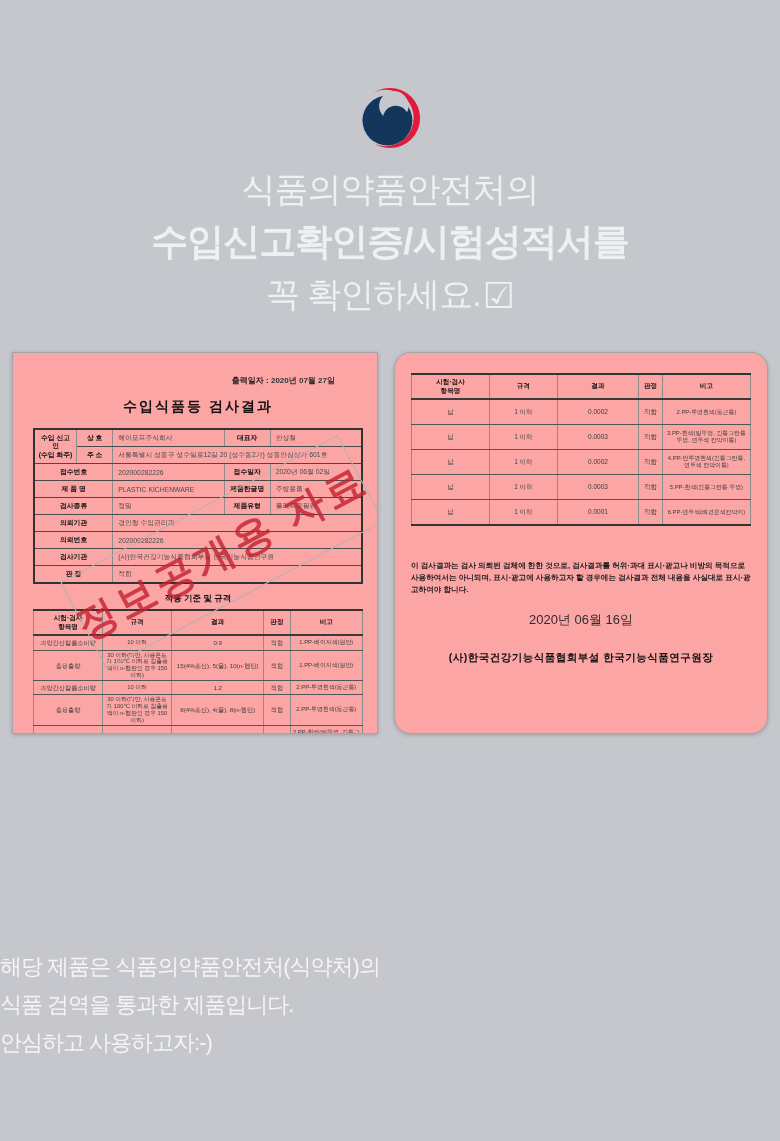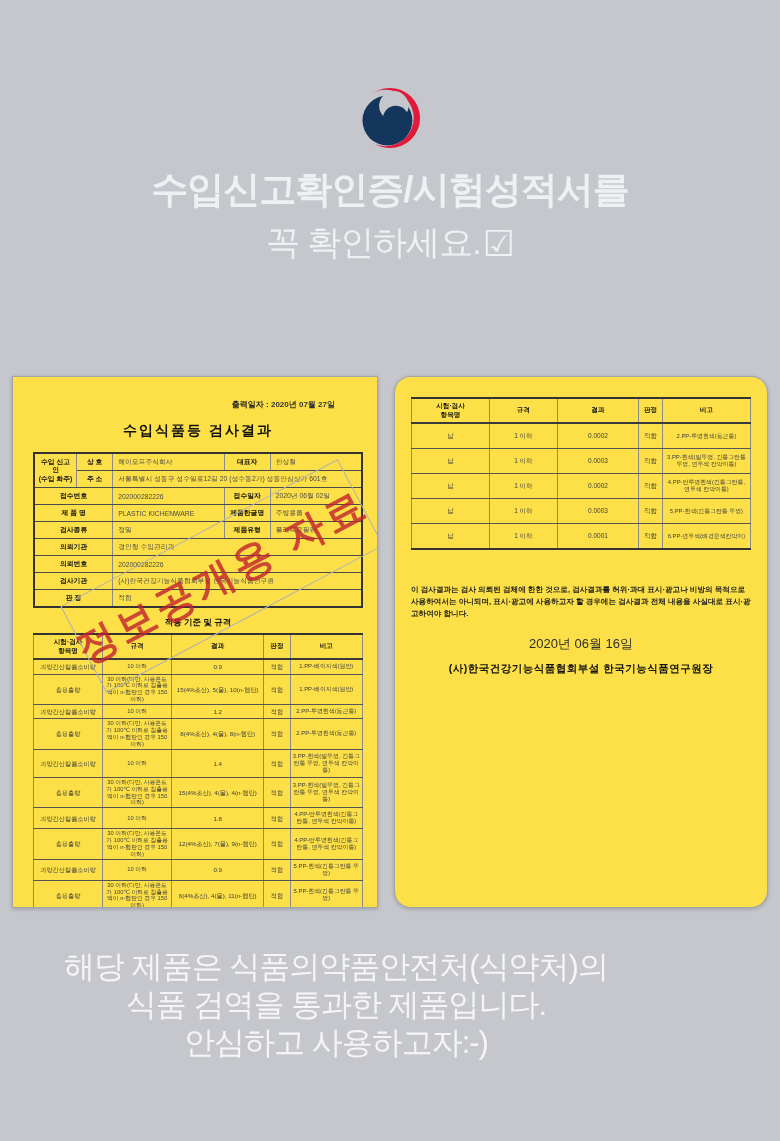--- a/index.html
+++ b/index.html
@@ -15,21 +15,21 @@
   .hero{position:absolute;top:0;left:0;width:780px;text-align:center;}
   .logo{position:absolute;top:86px;left:358px;width:64px;height:64px;}
   .hero-text{position:absolute;top:163px;left:0;width:780px;color:#eef0f3;}
   .hero-l1{font-size:34px;line-height:52px;font-weight:400;letter-spacing:-1px;}
   .hero-l2{font-size:37px;line-height:54px;font-weight:700;letter-spacing:-1px;}
   .hero-l3{font-size:34px;line-height:50px;font-weight:400;letter-spacing:-1px;}
   .chk{font-size:36px;vertical-align:-2px;margin-left:2px;}
 
   
   .doc{
-    position:absolute;top:376px;height:532px;background:#fde047;
+    position:absolute;top:352px;height:382px;background:#fca5a5;
     border:1px solid #a3a5aa;box-shadow:0 1px 4px rgba(0,0,0,.22);
     box-sizing:border-box;overflow:hidden;color:#222;
   }
   .doc-left{left:12px;width:366px;padding:22px 14px 0 20px;}
   .doc-right{left:394px;width:374px;padding:16px 16px 0 16px;border-radius:17px;}
 
   .print-date{text-align:right;font-size:8px;font-weight:700;color:#1c1c1c;padding-right:28px;}
   .print-date .pd-val{font-weight:700;color:#333;}
   .doc-title{text-align:center;font-size:14px;font-weight:700;letter-spacing:2px;color:#111;margin-top:12px;}
 
@@ -70,44 +70,45 @@
     display:flex;align-items:center;justify-content:center;
     pointer-events:none;z-index:5;
   }
   .watermark span{
     color:rgba(192,32,46,.8);font-size:40px;font-weight:600;letter-spacing:4px;white-space:nowrap;
   }
 
   
   .notice{margin-top:34px;font-size:7.6px;font-weight:700;color:#1d1d1d;line-height:1.55;text-align:left;}
   .res-date{margin-top:16px;text-align:center;font-size:13px;color:#2d2d2d;}
-  .signer{margin-top:9px;text-align:center;font-size:10.5px;font-weight:700;color:#111;letter-spacing:.5px;}
+  .signer{margin-top:22px;text-align:center;font-size:10.5px;font-weight:700;color:#111;letter-spacing:.5px;}
 
   
   .footer{
-    position:absolute;top:948px;left:0;width:672px;text-align:center;
-    color:rgba(255,255,255,.82);font-size:31px;line-height:38px;letter-spacing:-1px;
+    position:absolute;top:948px;left:0;width:672px;
+    color:rgba(255,255,255,.82);font-size:22px;line-height:38px;letter-spacing:-1px;
   }
 </style>
 </head>
 <body>
 
 <div class="page">
 
   <div class="hero">
     <div class="logo">
       <svg viewBox="0 0 100 100" width="64" height="64" aria-hidden="true">
         <circle cx="50" cy="50" r="47" fill="#e11a3c"></circle>
         <circle cx="43" cy="50" r="44" fill="#c5c7cc"></circle>
         <circle cx="46" cy="54" r="39" fill="#14355c"></circle>
         <circle cx="56" cy="31" r="23" fill="#c5c7cc"></circle>
         <circle cx="59" cy="51" r="20" fill="#14355c"></circle>
       </svg>
     </div>
     <div class="hero-text">
+      <div class="hero-l1">식품의약품안전처의</div>
       <div class="hero-l2">수입신고확인증/시험성적서를</div>
       <div class="hero-l3"><span>꼭 확인하세요.</span><span class="chk">☑</span></div>
     </div>
   </div>
 
   <section class="doc doc-left">
     <div class="print-date">
       <span>출력일자 :</span>
       <span class="pd-val">2020년 07월 27일</span>
     </div>

